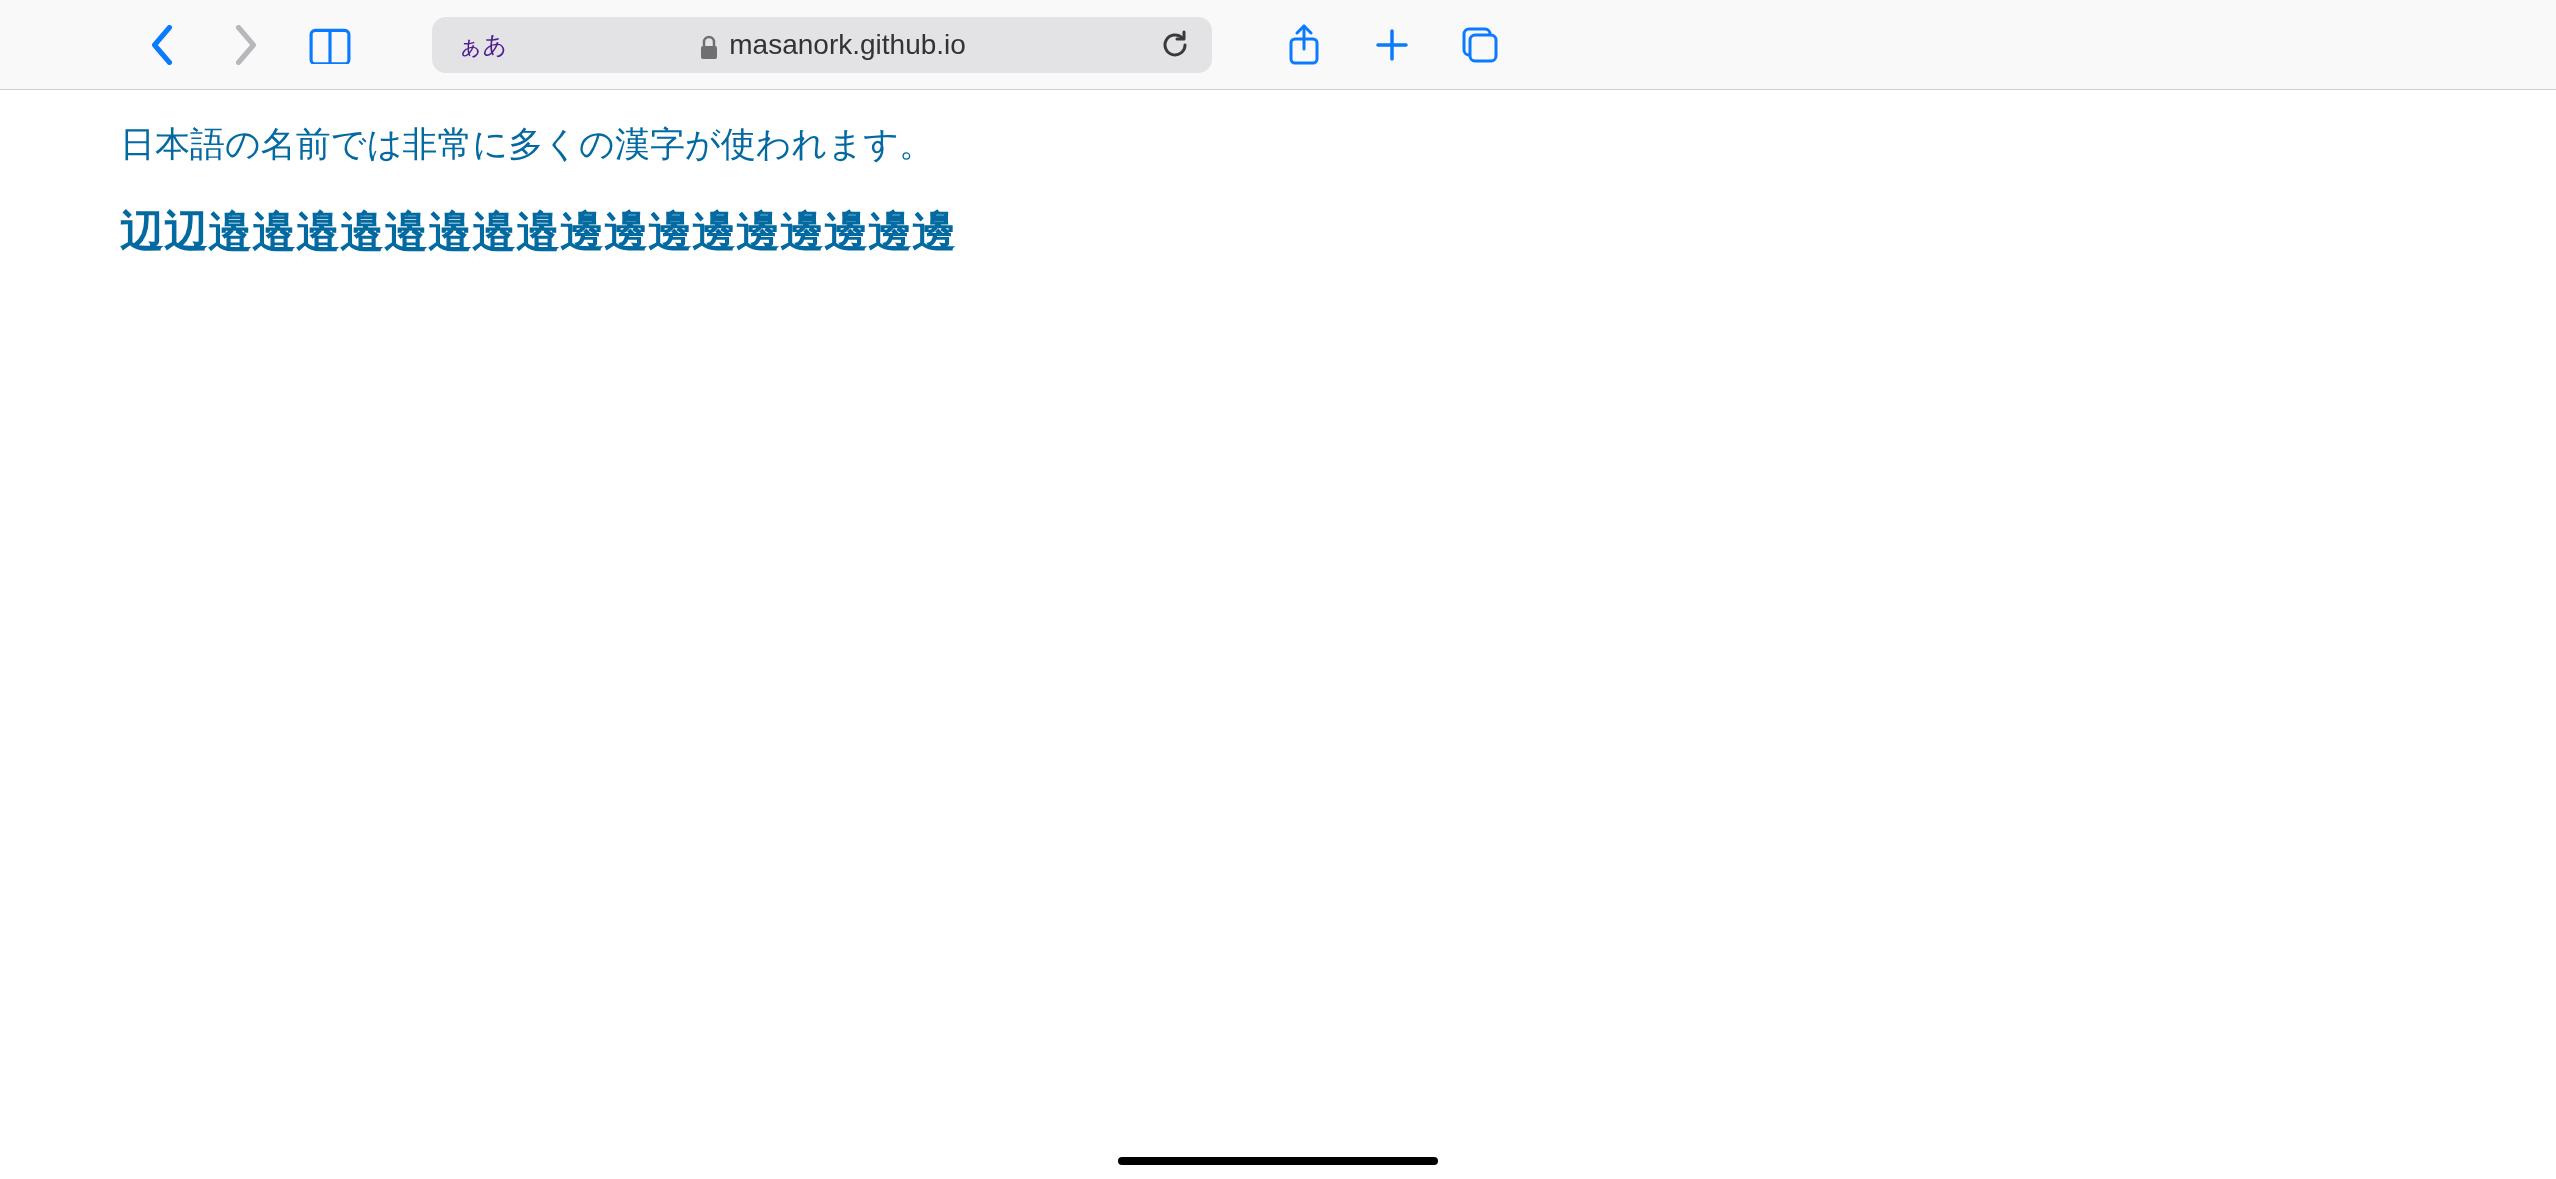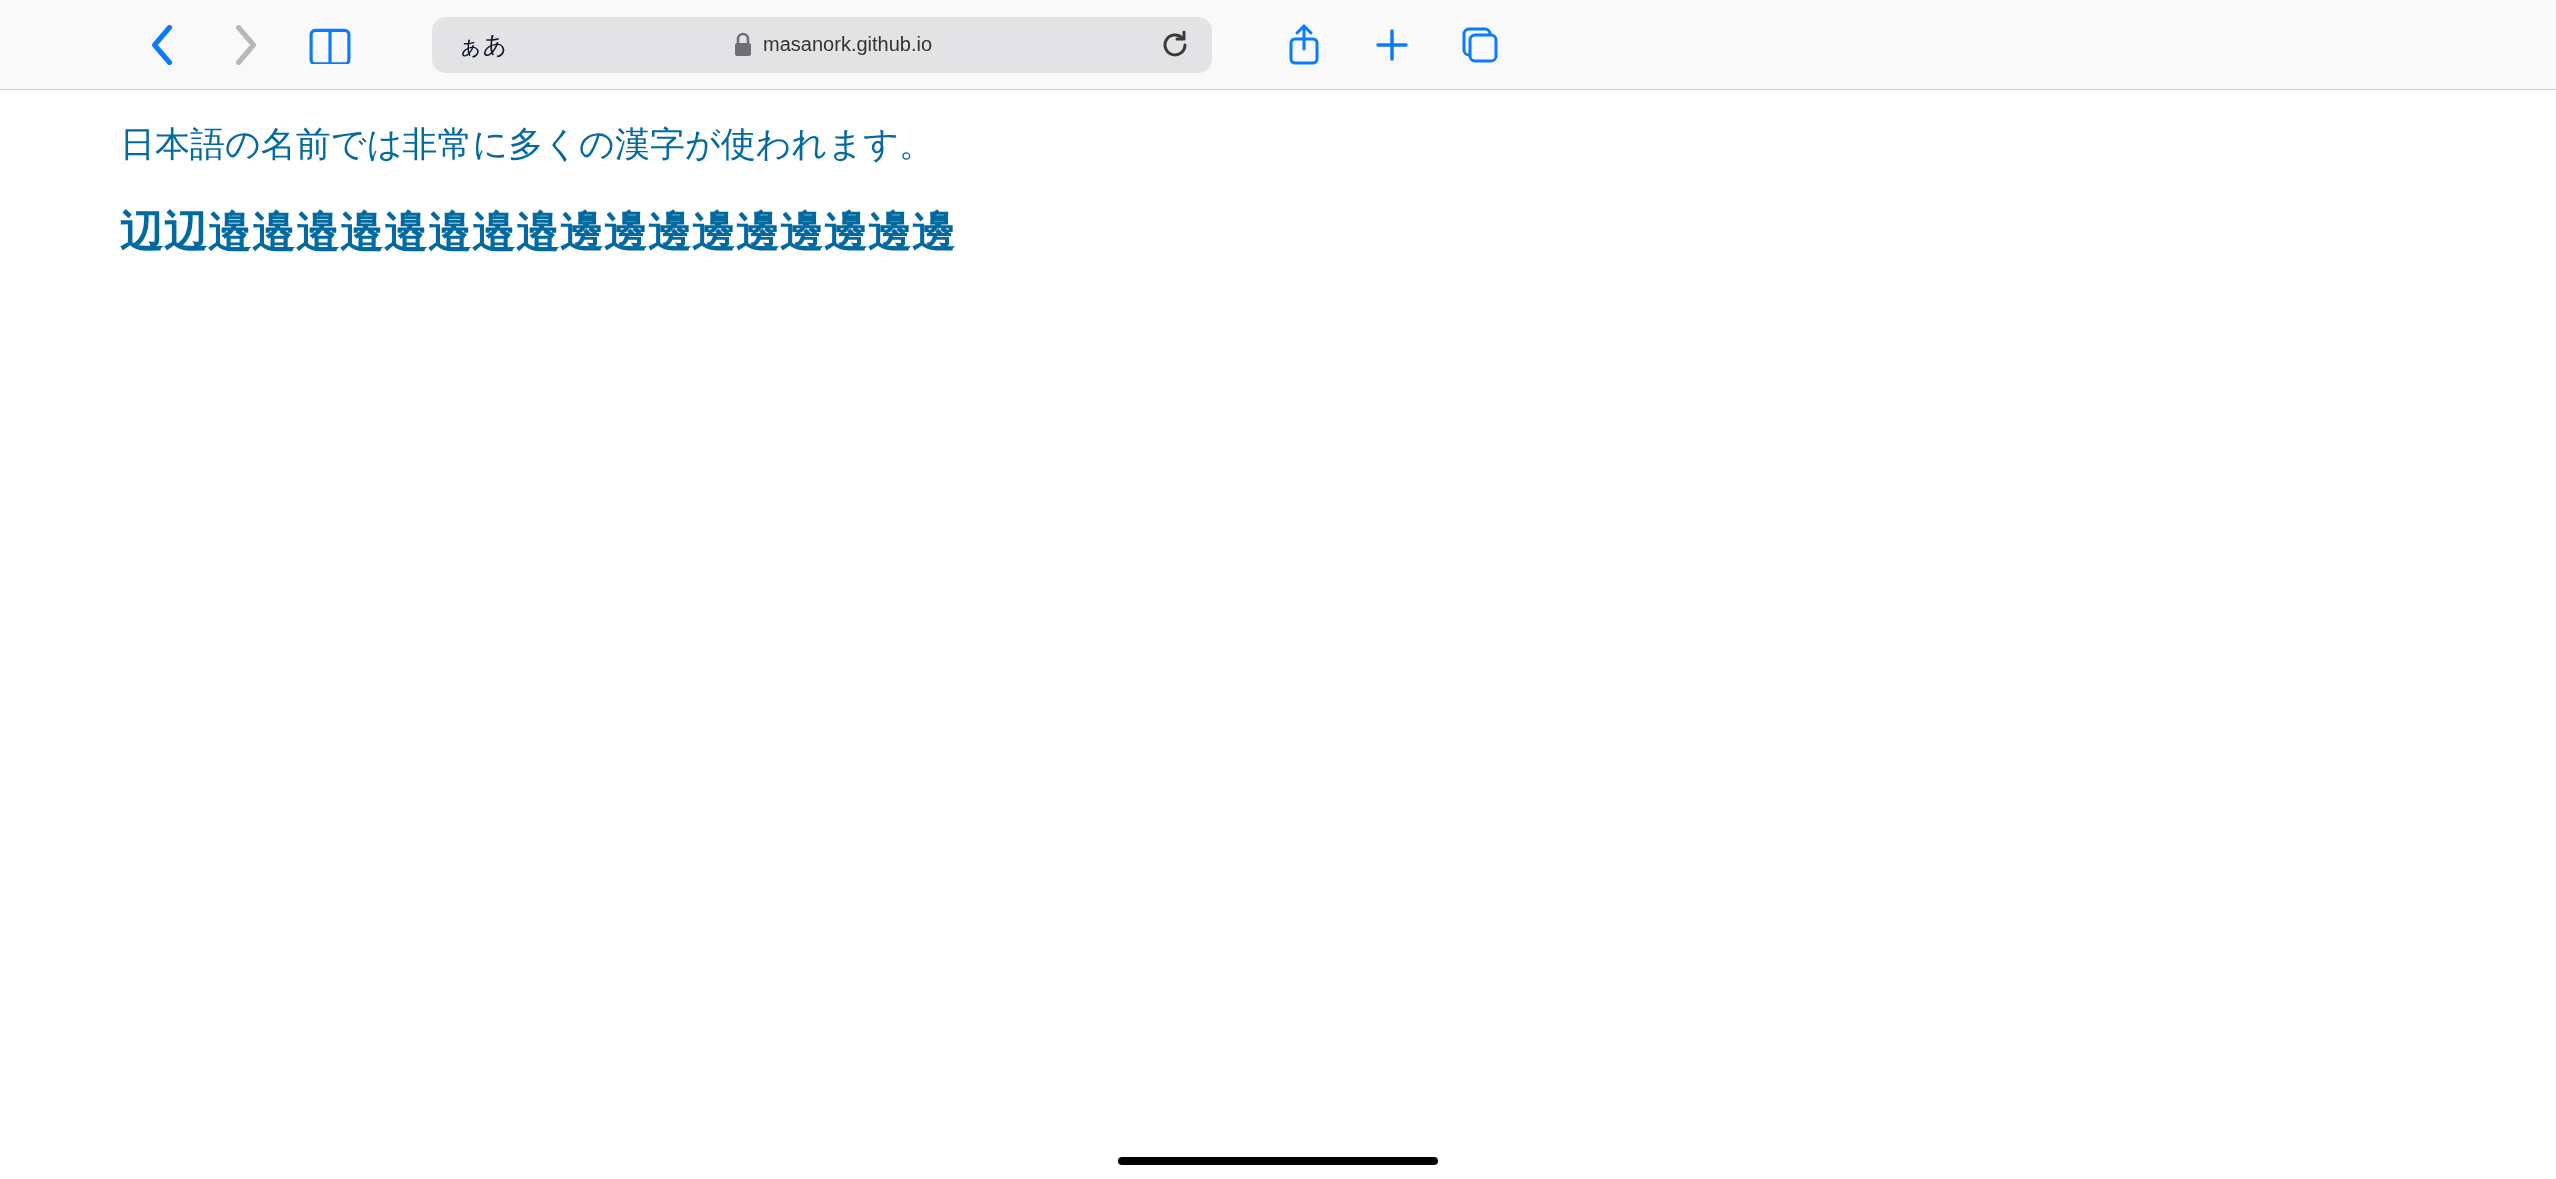--- a/index.html
+++ b/index.html
@@ -40,31 +40,31 @@
       height: 56px;
       background: #e3e3e5;
       border-radius: 14px;
       display: flex;
       align-items: center;
       padding: 0 20px;
       gap: 12px;
     }
     .addr-text-size {
       font-size: 24px;
-      color: #0f172a;
+      color: #4c1d95;
       font-family: sans-serif;
       margin-left: 6px;
     }
     .addr-center {
       flex: 1;
       display: flex;
-      align-items: center;
+      align-items: flex-end;
       justify-content: center;
       gap: 10px;
-      font-size: 20px;
+      font-size: 28px;
       color: #333;
       font-family: -apple-system, sans-serif;
     }
     .addr-lock {
       display: flex;
       align-items: center;
     }
     .right-group {
       display: flex;
       align-items: center;

